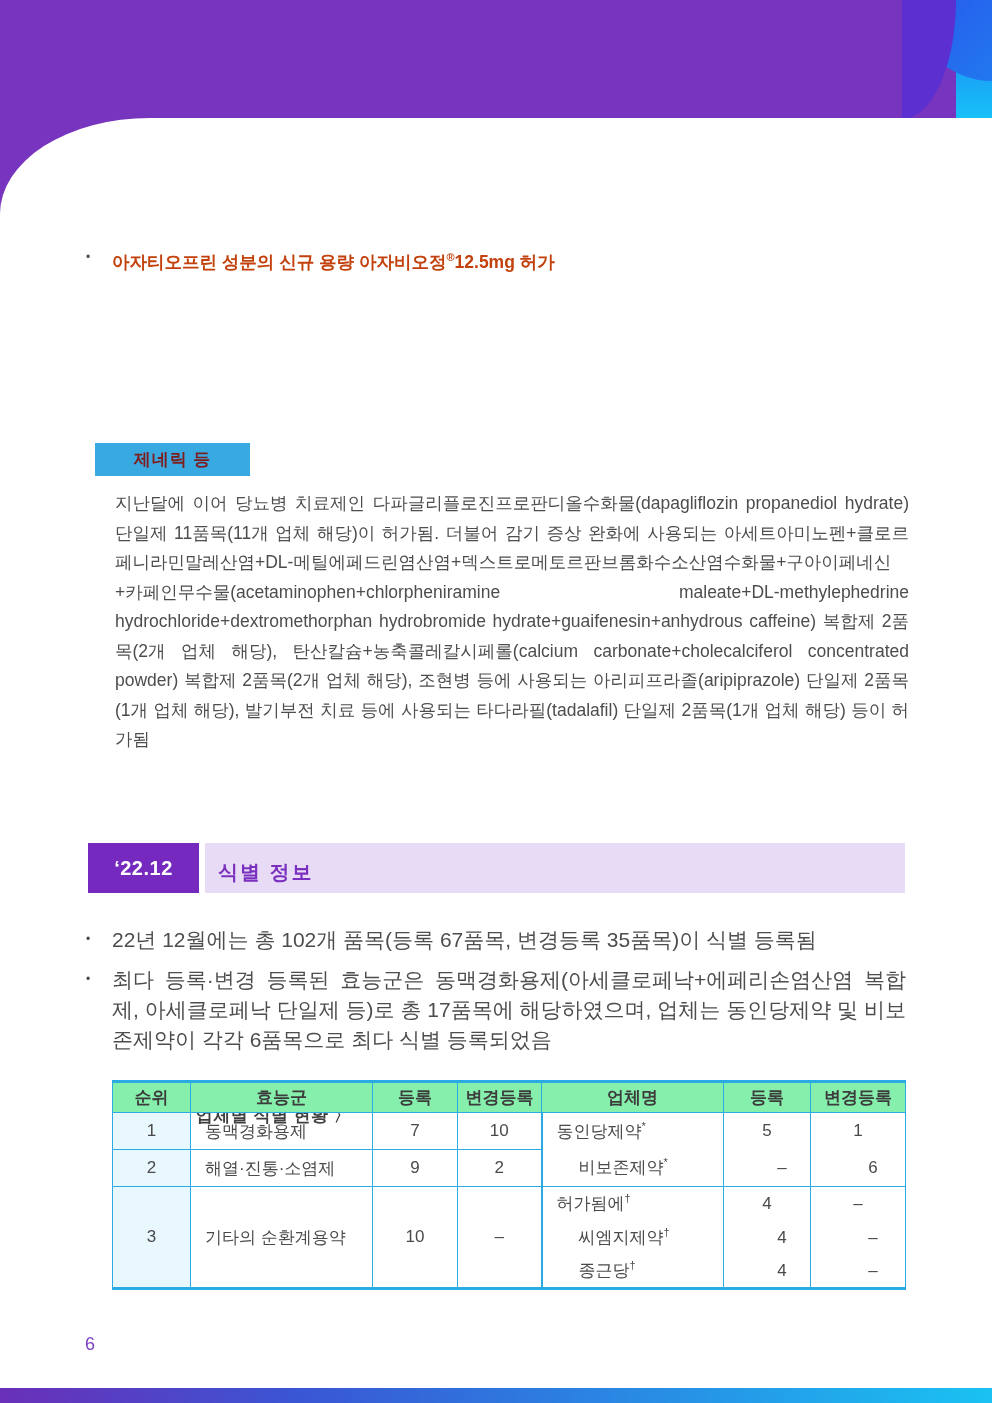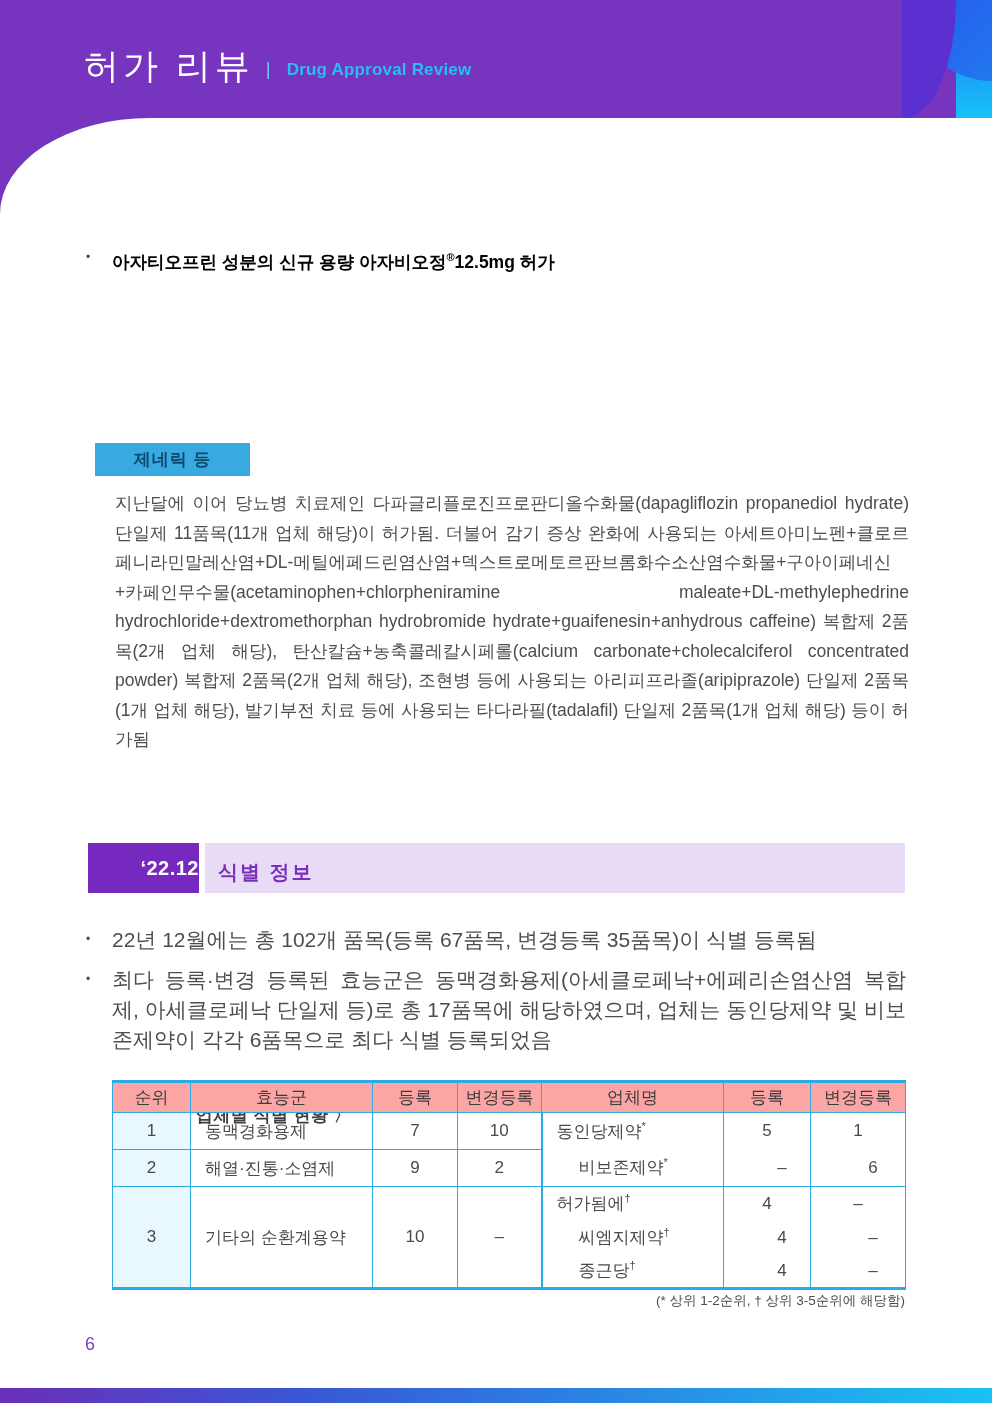--- a/index.html
+++ b/index.html
@@ -23,51 +23,51 @@
 
   
   .content { position:absolute; left:0; top:118px; width:992px; height:1285px; background:#ffffff;
              border-top-left-radius:150px 96px; }
 
   .bullet-row { position:absolute; display:flex; }
   .dot { color:#4d4d4d; font-size:12px; line-height:29px; width:26px; flex:0 0 26px; }
   .btext { flex:1; text-align:justify; color:#4d4d4d; font-size:21px; line-height:30px; }
 
   .sec1-head { left:86px; top:126px; width:830px; }
-  .sec1-head .btext { font-weight:700; color:#000000; font-size:17.5px; line-height:26px; text-align:left; }
+  .sec1-head .btext { font-weight:700; color:#c2410c; font-size:17.5px; line-height:26px; text-align:left; }
   .sec1-head .dot { line-height:26px; }
   sup { font-size:11px; }
 
   .para { position:absolute; text-align:justify; color:#4d4d4d; font-size:17.5px; }
   .para1 { left:115px; top:168px; width:792px; line-height:29px; }
   .para2 { left:115px; top:371px; width:794px; line-height:29.5px; }
 
   .badge { position:absolute; left:95px; top:325px; width:155px; height:33px; background:#39a9e2;
-           color:#0c4a6e; font-size:17px; font-weight:700; text-align:center; line-height:33px; letter-spacing:1px; }
+           color:#7f1d1d; font-size:17px; font-weight:700; text-align:center; line-height:33px; letter-spacing:1px; }
 
   
   .sec-hdr { position:absolute; left:88px; top:725px; width:817px; height:50px; }
   .sec-date { position:absolute; left:0; top:0; width:111px; height:50px; background:#7529bf; color:#ffffff;
-              font-size:20px; font-weight:700; text-align:right; line-height:50px; letter-spacing:0.5px; }
+              font-size:20px; font-weight:700; text-align:center; line-height:50px; letter-spacing:0.5px; }
   .sec-bar { position:absolute; left:117px; top:0; width:700px; height:50px; background:#e7dbf6; }
   .sec-title { position:absolute; left:130px; top:4px; height:50px; line-height:50px; color:#7b2fbe;
                font-size:20px; font-weight:700; letter-spacing:2px; }
 
   .ident-b1 { left:86px; top:807px; width:830px; }
   .ident-b2 { left:86px; top:847px; width:820px; }
   .ident-b2 .btext { line-height:30px; }
 
   .table-title { position:absolute; left:110px; top:986px; color:#3f3f3f; font-size:17px; font-weight:700; letter-spacing:0.5px; }
 
   
   .itable-wrap { position:absolute; left:112px; top:962px; }
   table.itable { border-collapse:collapse; table-layout:fixed; width:793px; font-size:17px; }
   .itable th, .itable td { border:1px solid #2aace2; padding:2px 6px; text-align:center; color:#4a4a4a; }
   .itable { border-top:3px solid #2aace2; border-bottom:3px solid #2aace2; }
-  .itable thead th { background:#fca5a5; color:#3c3c3c; font-weight:400; height:31px; }
+  .itable thead th { background:#86efac; color:#3c3c3c; font-weight:700; height:31px; }
   .itable .r-main td { height:37px; }
   .itable .r-sub td { height:34px; }
   .itable td.rank { background:#e9f7fe; }
   .itable td.cat, .itable td.company { text-align:left; padding-left:14px; }
   .itable td.col-div { border-left:2px solid #2aace2; }
   .itable td.bbn { border-bottom:none; }
   .itable td.btn { border-top:none;padding-left:36px; }
 
   .foot-note { position:absolute; left:112px; top:1174px; width:793px; text-align:right;
                color:#4d4d4d; font-size:13.5px; }
@@ -79,25 +79,20 @@
 </style>
 </head>
 <body>
 
 <div class="page">
 
   <div class="header-band">
     <div class="deco-strip"></div>
     <div class="deco-circle"></div>
     <div class="deco-leaf"></div>
-    <div class="header-row">
-      <span class="h-title">허가 리뷰</span>
-      <span class="h-divider">|</span>
-      <span class="h-subtitle">Drug Approval Review</span>
-    </div>
   </div>
 
   <div class="content">
 
     <div class="bullet-row sec1-head">
       <span class="dot">•</span>
       <span class="btext"><span>아자티오프린 성분의 신규 용량 아자비오정</span><sup>®</sup><span>12.5mg 허가</span></span>
     </div>
 
 
@@ -178,19 +173,18 @@
           </tr>
           <tr class="r-sub">
             <td class="company col-div btn"><span>종근당</span><sup>†</sup></td>
             <td class="btn">4</td>
             <td class="btn">–</td>
           </tr>
         </tbody>
       </table>
     </div>
 
-    <div class="foot-note">(* 상위 1-2순위, † 상위 3-5순위에 해당함)</div>
 
     <div class="page-num">6</div>
   </div>
 
   <div class="bottom-bar"></div>
 </div>
 
 </body></html>

